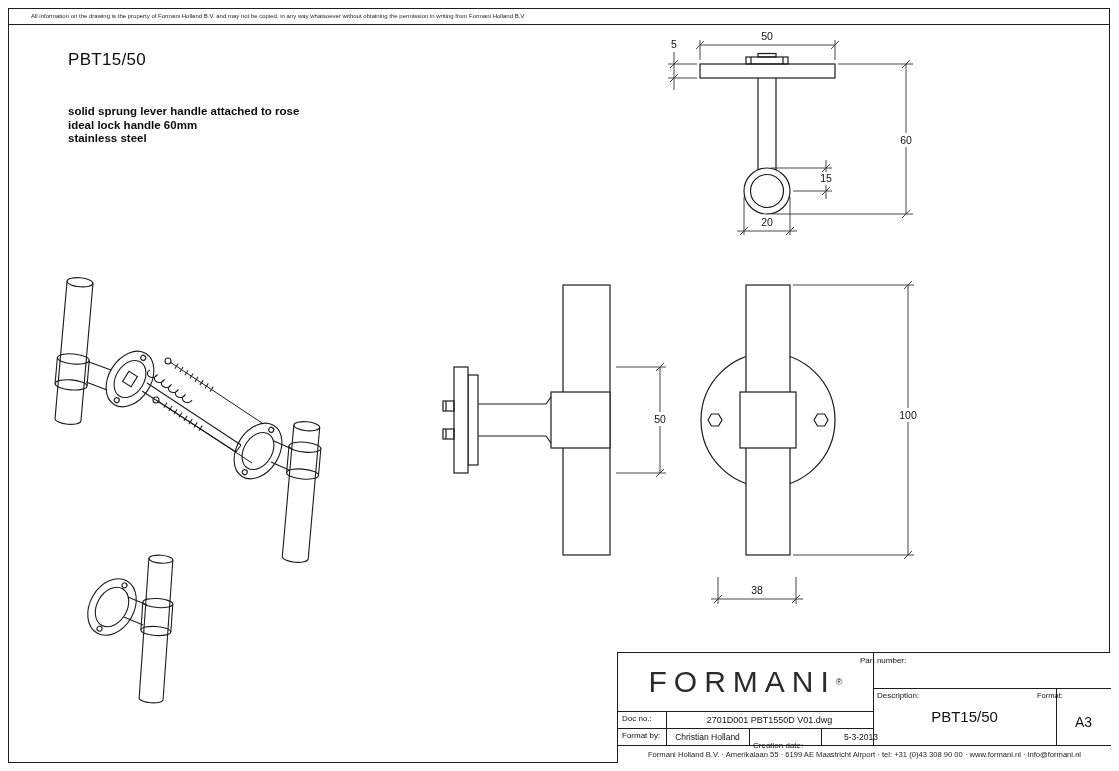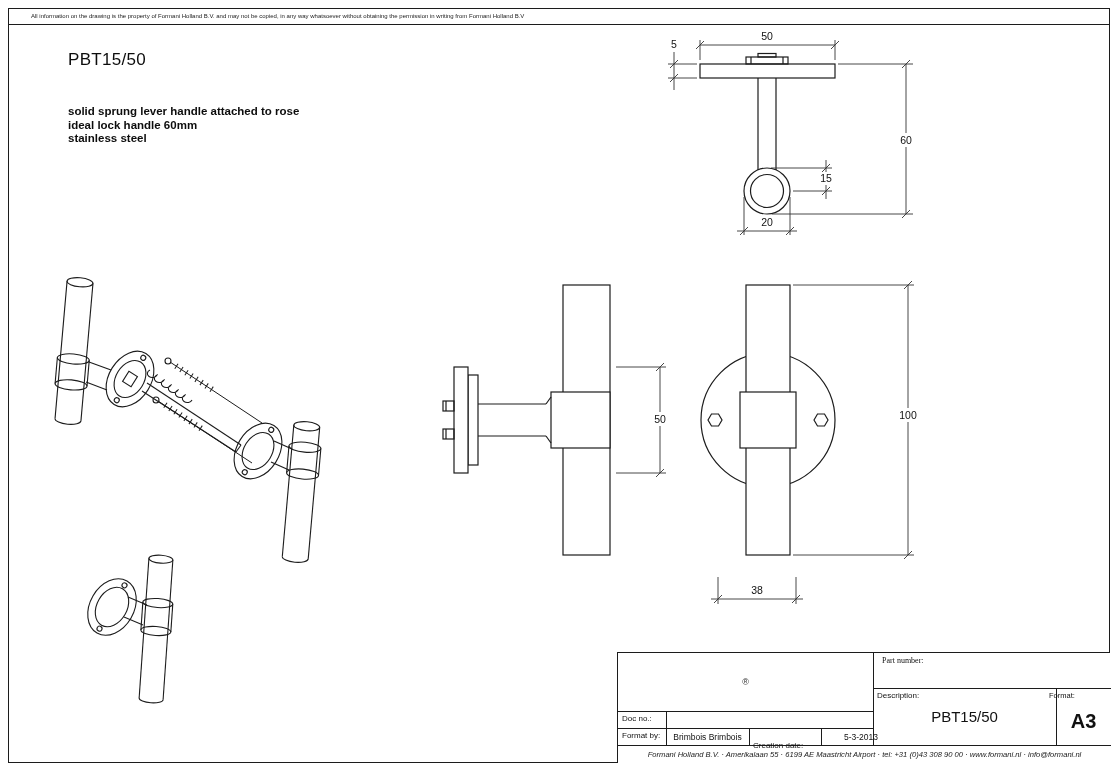--- a/index.html
+++ b/index.html
@@ -30,22 +30,22 @@
   .tb .cell { position:absolute; }
   .tb .lbl { font-size:8px; color:#111; }
   .logo-cell { left:0; top:0; width:255px; height:58px; display:flex; align-items:center; justify-content:center; }
   .logo-text { font-size:30px; font-weight:200; letter-spacing:7px; color:#2b2b2b; line-height:1; }
   .logo-reg { font-size:9px; font-weight:400; vertical-align:14px; letter-spacing:0; color:#2b2b2b; }
   .vcenter { display:flex; align-items:center; justify-content:center; }
   .doc-val { left:48px; top:58px; width:207px; height:17px; font-size:9px; }
   .drawn-val { left:48px; top:75px; width:83px; height:17px; font-size:8.5px; }
   .date-val { left:203px; top:75px; width:52px; height:17px; font-size:8.5px;margin-left:14px; }
   .desc-val { left:255px; top:35px; width:183px; height:57px; font-size:15px; }
-  .format-val { left:438px; top:35px; width:55px; height:57px; font-size:20px; padding-top:10px;font-weight:bold; }
-  .footer-row { left:0; top:92px; width:493px; height:19px; font-size:7.6px; color:#1a1a1a; white-space:nowrap;font-style:italic; }
+  .format-val { left:438px; top:35px; width:55px; height:57px; font-size:14px; padding-top:10px; }
+  .footer-row { left:0; top:92px; width:493px; height:19px; font-size:7.6px; color:#1a1a1a; white-space:nowrap; }
 </style>
 </head>
 <body>
 
 <div class="frame"></div>
 <div class="disclaimer">All information on the drawing is the property of Formani Holland B.V. and may not be copied, in any way whatsoever without obtaining the permission in writing from Formani Holland B.V</div>
 
 <div class="pagetitle">PBT15/50</div>
 
 <div class="desc">
@@ -247,30 +247,32 @@
   <div class="ln" style="left:0; top:58px; width:255px; height:1px;"></div>
   <div class="ln" style="left:0; top:75px; width:255px; height:1px;"></div>
   <div class="ln" style="left:255px; top:35px; width:238px; height:1px;"></div>
   <div class="ln" style="left:0; top:92px; width:493px; height:1px;"></div>
   <div class="ln" style="left:48px; top:58px; width:1px; height:34px;"></div>
   <div class="ln" style="left:131px; top:75px; width:1px; height:17px;"></div>
   <div class="ln" style="left:203px; top:75px; width:1px; height:17px;"></div>
   <div class="ln" style="left:438px; top:35px; width:1px; height:57px;"></div>
 
   <div class="cell logo-cell">
+    <span class="logo-text">FORMANI</span>
       <span class="logo-reg">®</span>
   </div>
 
   <div class="cell lbl" style="left:4px; top:61px;">Doc no.:</div>
+  <div class="cell doc-val vcenter">2701D001 PBT1550D V01.dwg</div>
 
   <div class="cell lbl" style="left:4px; top:78px;">Format by:</div>
-  <div class="cell drawn-val vcenter">Brimbois Brimbois</div>
+  <div class="cell drawn-val vcenter">Christian Holland</div>
   <div class="cell lbl" style="left:135px; top:88px;">Creation date:</div>
   <div class="cell date-val vcenter">5-3-2013</div>
 
-  <div class="cell lbl" style="left:264px; top:3px;font-family:Liberation Serif, serif;">Part number:</div>
+  <div class="cell lbl" style="left:242px; top:3px;">Part number:</div>
   <div class="cell lbl" style="left:259px; top:38px;text-align:center;">Description:</div>
   <div class="cell desc-val vcenter">PBT15/50</div>
-  <div class="cell lbl" style="left:431px; top:38px; font-size:7.5px;">Format:</div>
+  <div class="cell lbl" style="left:419px; top:38px; font-size:7.5px;">Format:</div>
   <div class="cell format-val vcenter">A3</div>
 
   <div class="cell footer-row vcenter">Formani Holland B.V. · Amerikalaan 55 · 6199 AE Maastricht Airport · tel: +31 (0)43 308 90 00 · www.formani.nl · info@formani.nl</div>
 </div>
 
 </body></html>

